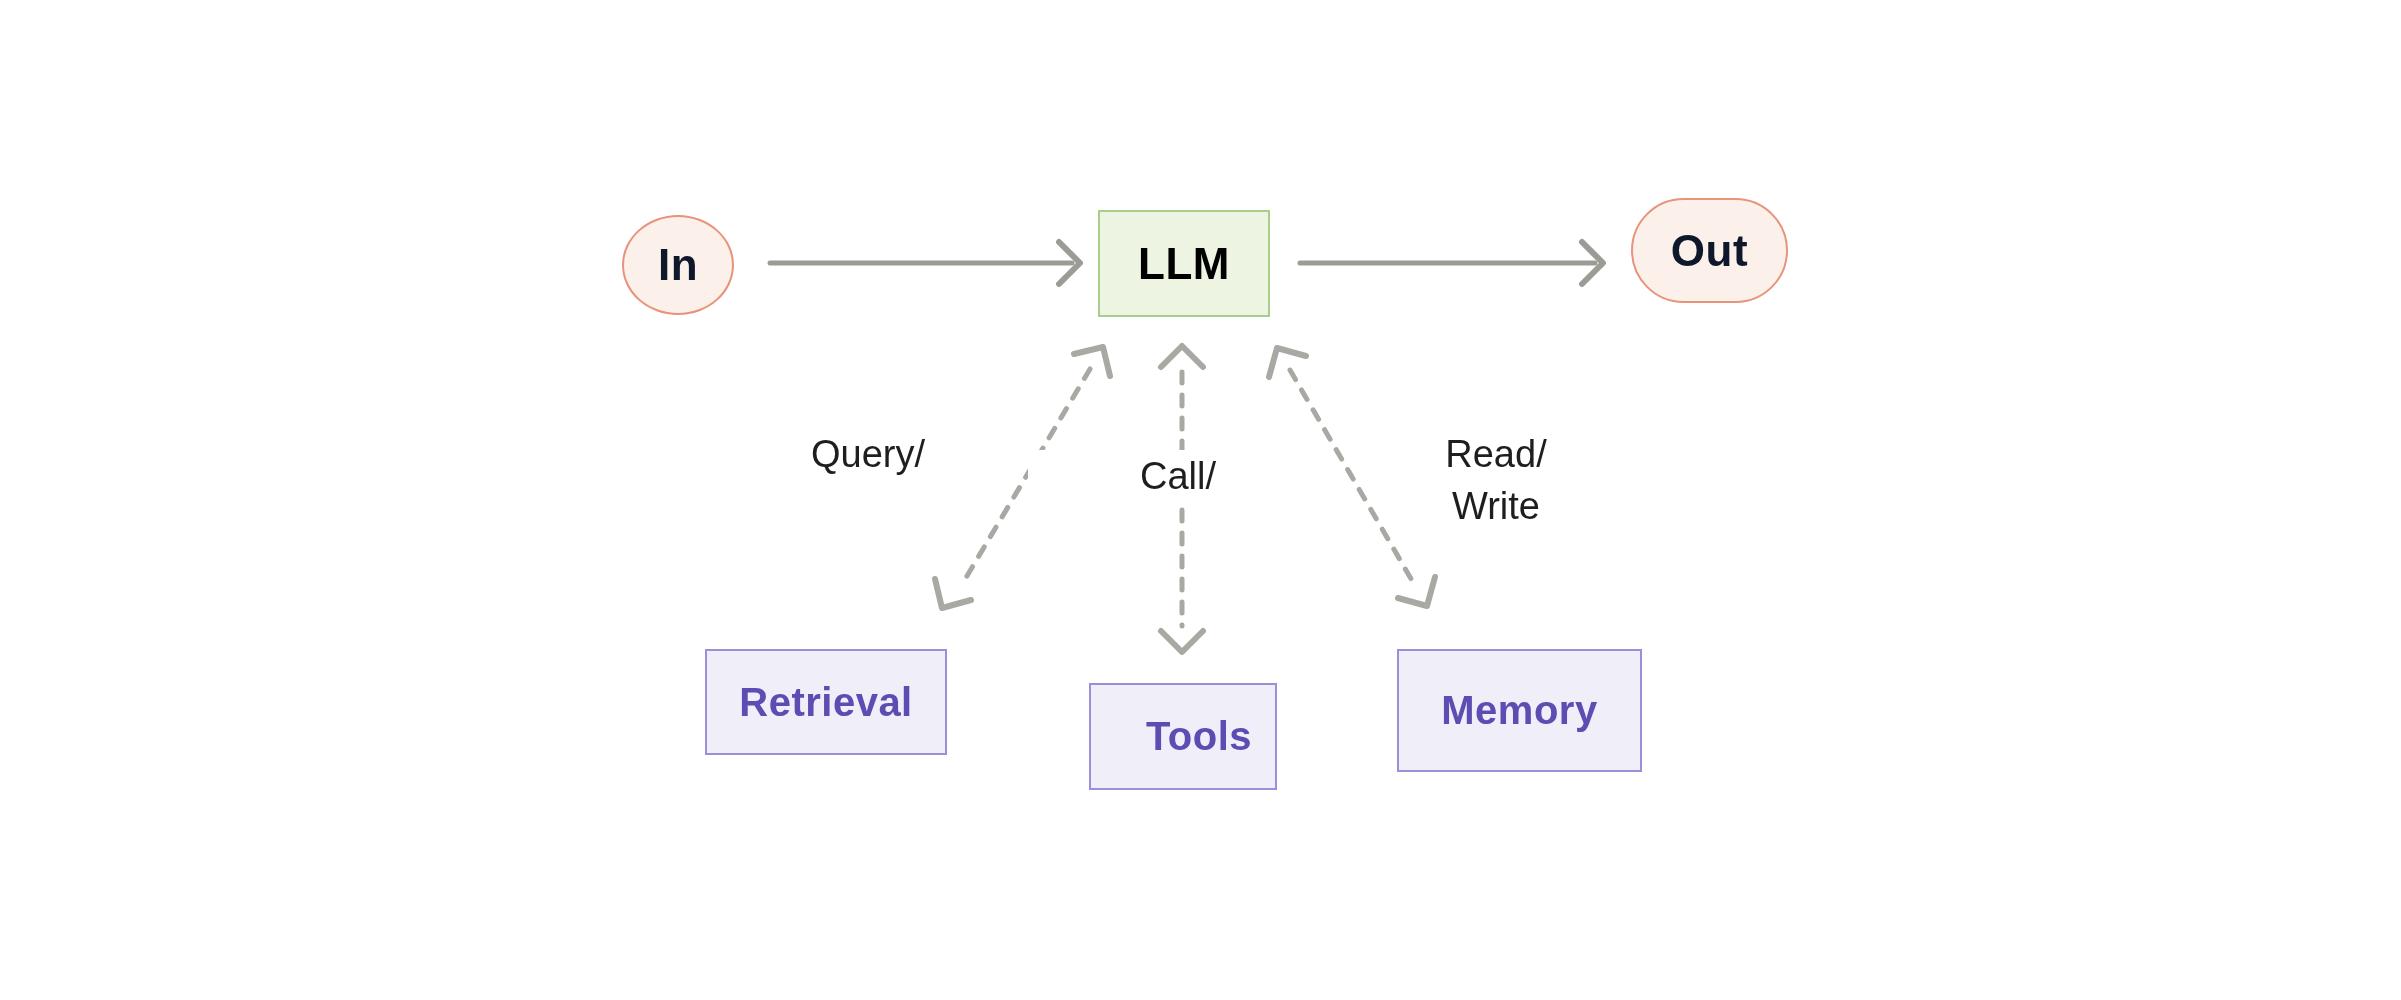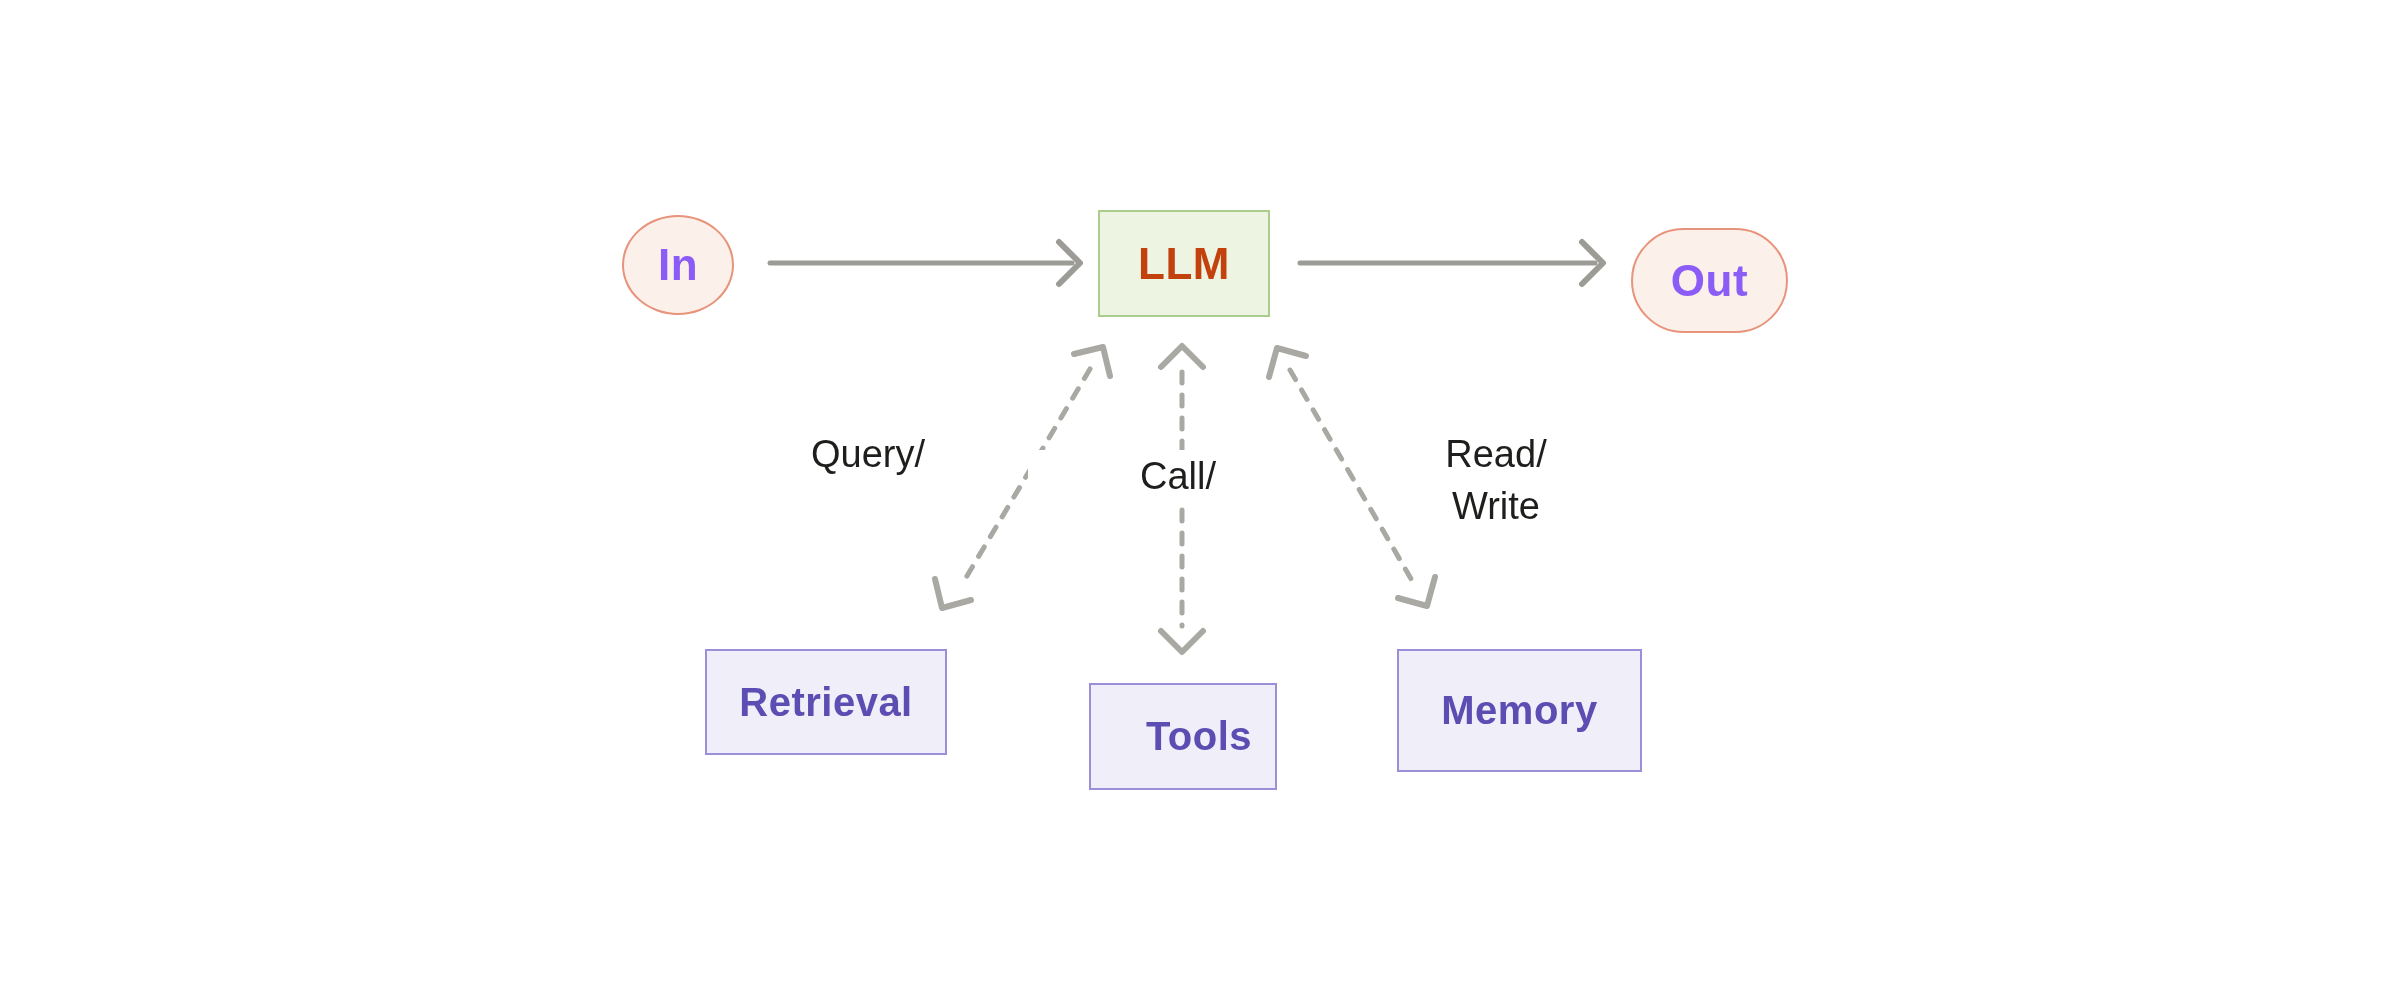--- a/index.html
+++ b/index.html
@@ -27,38 +27,38 @@
     display: flex;
     align-items: center;
     justify-content: center;
     box-sizing: border-box;
     font-weight: bold;
     letter-spacing: 0.5px;
   }
   .node-red {
     background: #fbf0ea;
     border: 2.5px solid #e8937b;
-    color: #8b5cf6;
+    color: #0f172a;
     font-size: 44px;
   }
   .node-green {
     background: #edf4e2;
     border: 2.5px solid #aacd8c;
-    color: #c2410c;
+    color: #000000;
     font-size: 44px;
   }
   .node-purple {
     background: #f0eef9;
     border: 2.5px solid #9b8fd9;
     color: #5c4db3;
     font-size: 40px;
   }
   .node-in   { left: 622px;  top: 215px; width: 112px; height: 100px; border-radius: 50%; }
   .node-llm  { left: 1098px; top: 210px; width: 172px; height: 107px; }
-  .node-out  { left: 1631px; top: 228px; width: 157px; height: 105px; border-radius: 53px; }
+  .node-out  { left: 1631px; top: 198px; width: 157px; height: 105px; border-radius: 53px; }
   .node-retrieval { left: 705px;  top: 649px; width: 242px; height: 106px; }
   .node-tools     { left: 1089px; top: 683px; width: 188px; height: 107px; padding-left: 32px; }
   .node-memory    { left: 1397px; top: 649px; width: 245px; height: 123px; }
 
   .edge-label {
     position: absolute;
     width: 300px;
     text-align: center;
     color: #1e1e1c;
     font-size: 38px;

